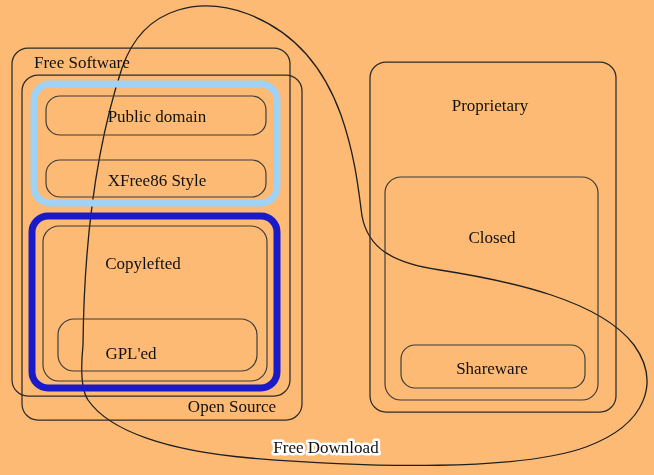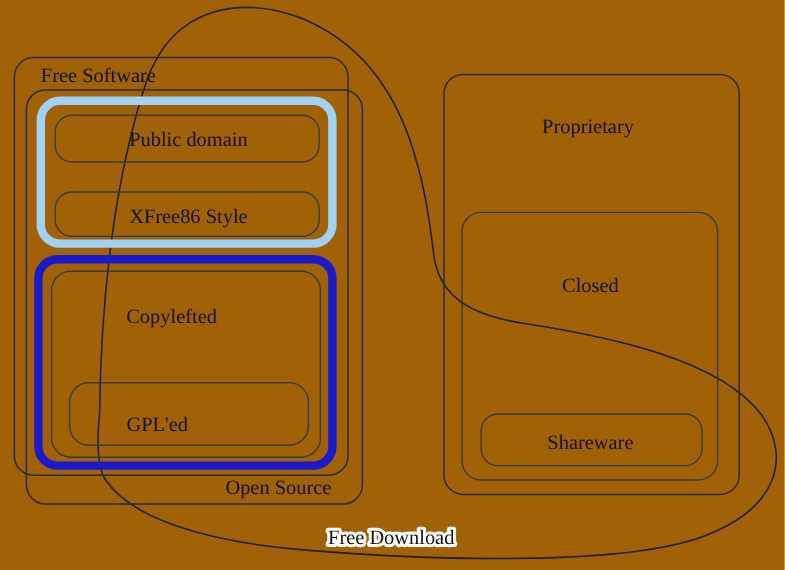--- a/index.html
+++ b/index.html
@@ -11,21 +11,21 @@
   body {
     width: 654px;
     height: 475px;
     overflow: hidden;
     font-family: "Liberation Serif", "DejaVu Serif", serif;
   }
   #diagram-root {
     position: relative;
     width: 654px;
     height: 475px;
-    background: #a16207;
+    background: #fdba74;
   }
   svg#venn-svg {
     display: block;
     width: 654px;
     height: 475px;
   }
   .box-outline {
     fill: none;
     stroke: #2b2b2b;
     stroke-width: 1.25;

